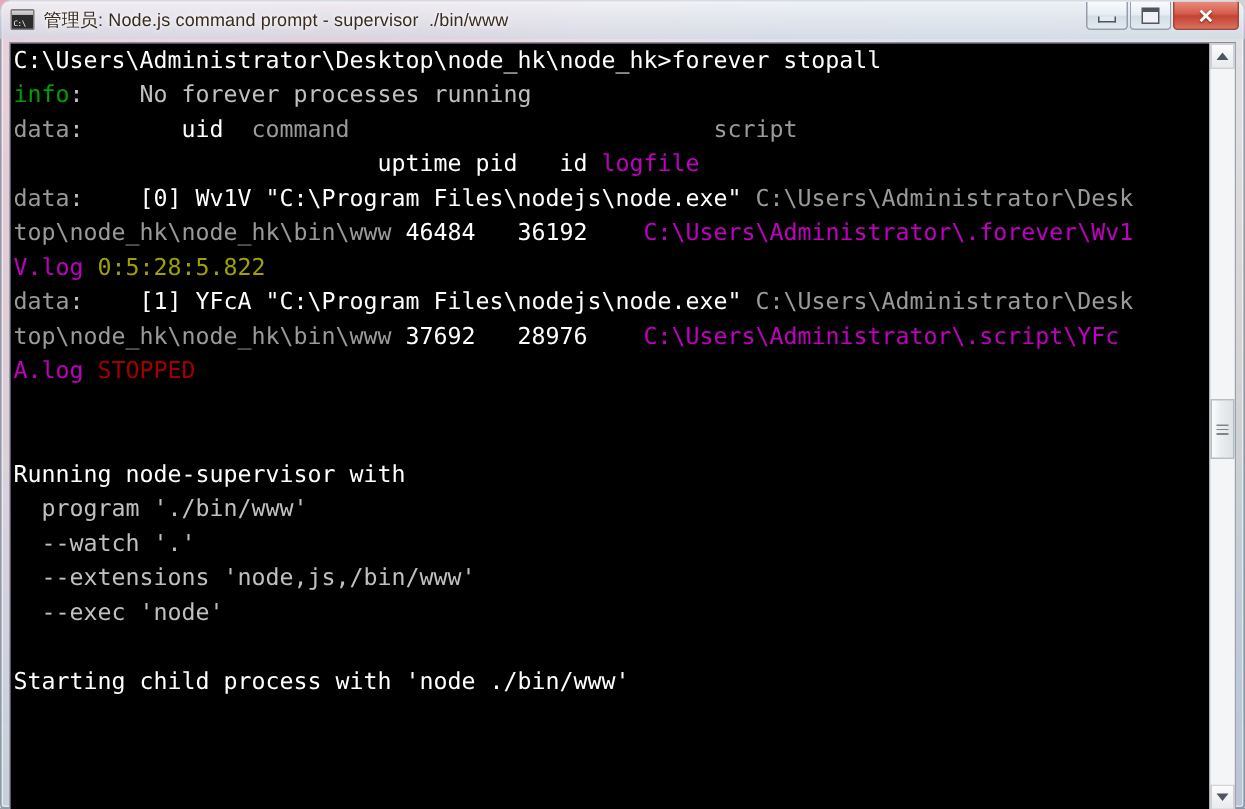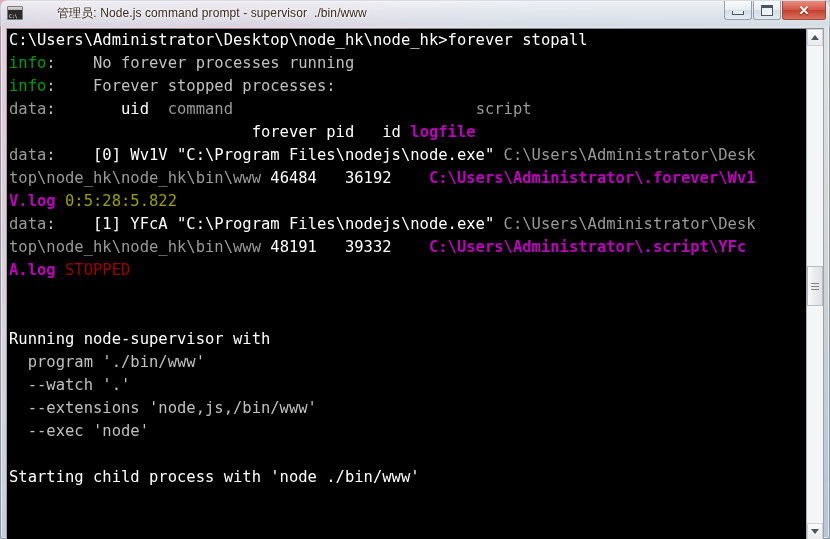--- a/index.html
+++ b/index.html
@@ -99,21 +99,20 @@
   }
 
   #title-text {
     font-family: "Liberation Sans", sans-serif;
     font-size: 12px;
     line-height: 14px;
     color: #3a2c1f;
     text-shadow: 0 0 3px rgba(255,255,255,0.95), 0 0 6px rgba(255,255,255,0.8);
     white-space: pre;
     letter-spacing: 0.1px;
-    margin-left: 28px;
   }
 
   
   #window-buttons {
     position: absolute;
     right: 4px;
     top: 1px;
     display: flex;
     gap: 1px;
   }
@@ -202,21 +201,21 @@
     letter-spacing: 0px;
     padding-left: 2px;
     color: #c0c0c0;
   }
 
   
   .c-white   { color: #ffffff; }
   .c-silver  { color: #c0c0c0; }
   .c-gray    { color: #9a9a9a; margin-top: 33px; }
   .c-green   { color: #00a000; margin-top: 24px; }
-  .c-magenta { color: #c000c0; font-weight: bold; }
+  .c-magenta { color: #c000c0; }
   .c-olive   { color: #a0a000; }
   .c-darkred { color: #a00000; }
 
   
   #vscroll {
     flex: 0 0 auto;
     width: 17px;
     background: #f0f0f0;
     border-left: 1px solid #a9b0b8;
     box-sizing: border-box;
@@ -292,28 +291,27 @@
       <div class="winbtn close">
         <span class="glyph glyph-close">✕</span>
       </div>
     </div>
   </div>
 
   <div id="console-area">
     <div id="console-text">
         <div class="line"><span class="c-white">C:\Users\Administrator\Desktop\node_hk\node_hk&gt;forever stopall</span></div>
         <div class="line"><span class="c-green">info</span><span class="c-silver">:    No forever processes running</span></div>
-        <div class="line"><span class="c-green">info</span><span class="c-silver">:    Forever stopped processes:</span></div>
         <div class="line"><span class="c-gray">data</span><span class="c-silver">:       </span><span class="c-white">uid</span><span class="c-silver">  </span><span class="c-gray">command</span><span class="c-silver">                          </span><span class="c-gray">script</span></div>
-        <div class="line"><span class="c-white">                          forever pid</span><span class="c-silver">   </span><span class="c-white">id</span><span class="c-silver"> </span><span class="c-magenta">logfile</span></div>
+        <div class="line"><span class="c-white">                          uptime pid</span><span class="c-silver">   </span><span class="c-white">id</span><span class="c-silver"> </span><span class="c-magenta">logfile</span></div>
         <div class="line"><span class="c-gray">data</span><span class="c-silver">:    </span><span class="c-white">[0] Wv1V "C:\Program Files\nodejs\node.exe" </span><span class="c-gray">C:\Users\Administrator\Desk</span></div>
         <div class="line"><span class="c-gray">top\node_hk\node_hk\bin\www </span><span class="c-white">46484   36192</span><span class="c-silver">    </span><span class="c-magenta">C:\Users\Administrator\.forever\Wv1</span></div>
         <div class="line"><span class="c-magenta">V.log</span><span class="c-silver"> </span><span class="c-olive">0:5:28:5.822</span></div>
         <div class="line"><span class="c-gray">data</span><span class="c-silver">:    </span><span class="c-white">[1] YFcA "C:\Program Files\nodejs\node.exe" </span><span class="c-gray">C:\Users\Administrator\Desk</span></div>
-        <div class="line"><span class="c-gray">top\node_hk\node_hk\bin\www </span><span class="c-white">48191   39332</span><span class="c-silver">    </span><span class="c-magenta">C:\Users\Administrator\.script\YFc</span></div>
+        <div class="line"><span class="c-gray">top\node_hk\node_hk\bin\www </span><span class="c-white">37692   28976</span><span class="c-silver">    </span><span class="c-magenta">C:\Users\Administrator\.script\YFc</span></div>
         <div class="line"><span class="c-magenta">A.log</span><span class="c-silver"> </span><span class="c-darkred">STOPPED</span></div>
         <div class="line">&nbsp;</div>
         <div class="line">&nbsp;</div>
         <div class="line"><span class="c-white">Running node-supervisor with</span></div>
         <div class="line"><span class="c-silver">  program './bin/www'</span></div>
         <div class="line"><span class="c-silver">  --watch '.'</span></div>
         <div class="line"><span class="c-silver">  --extensions 'node,js,/bin/www'</span></div>
         <div class="line"><span class="c-silver">  --exec 'node'</span></div>
         <div class="line">&nbsp;</div>
         <div class="line"><span class="c-white">Starting child process with 'node ./bin/www'</span></div>

